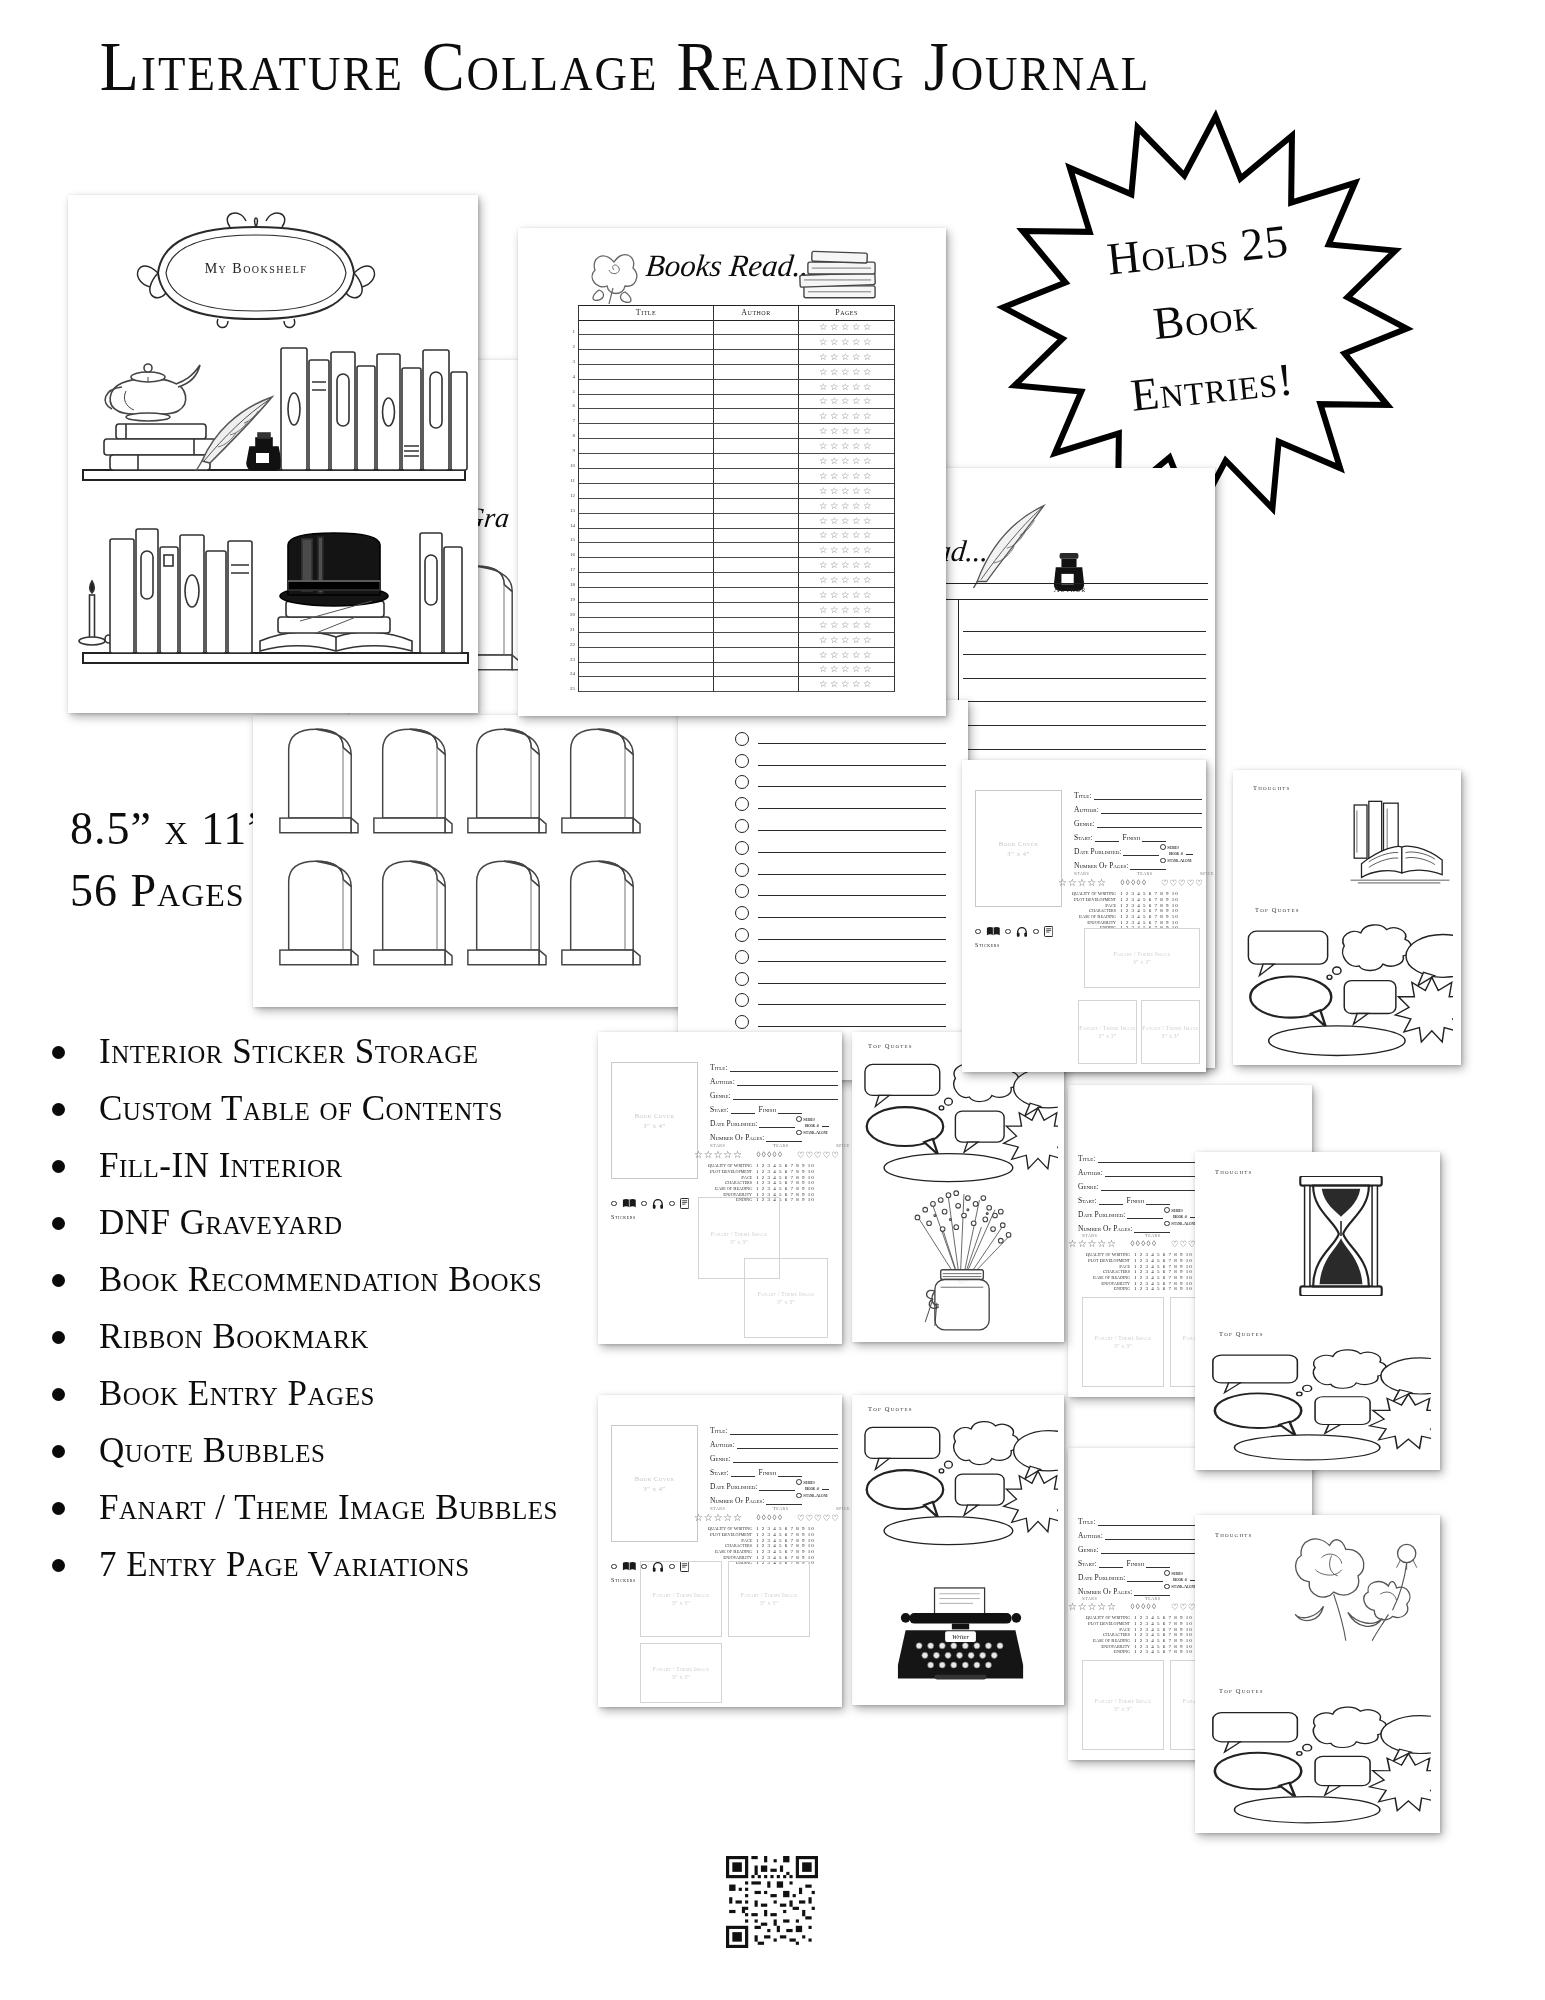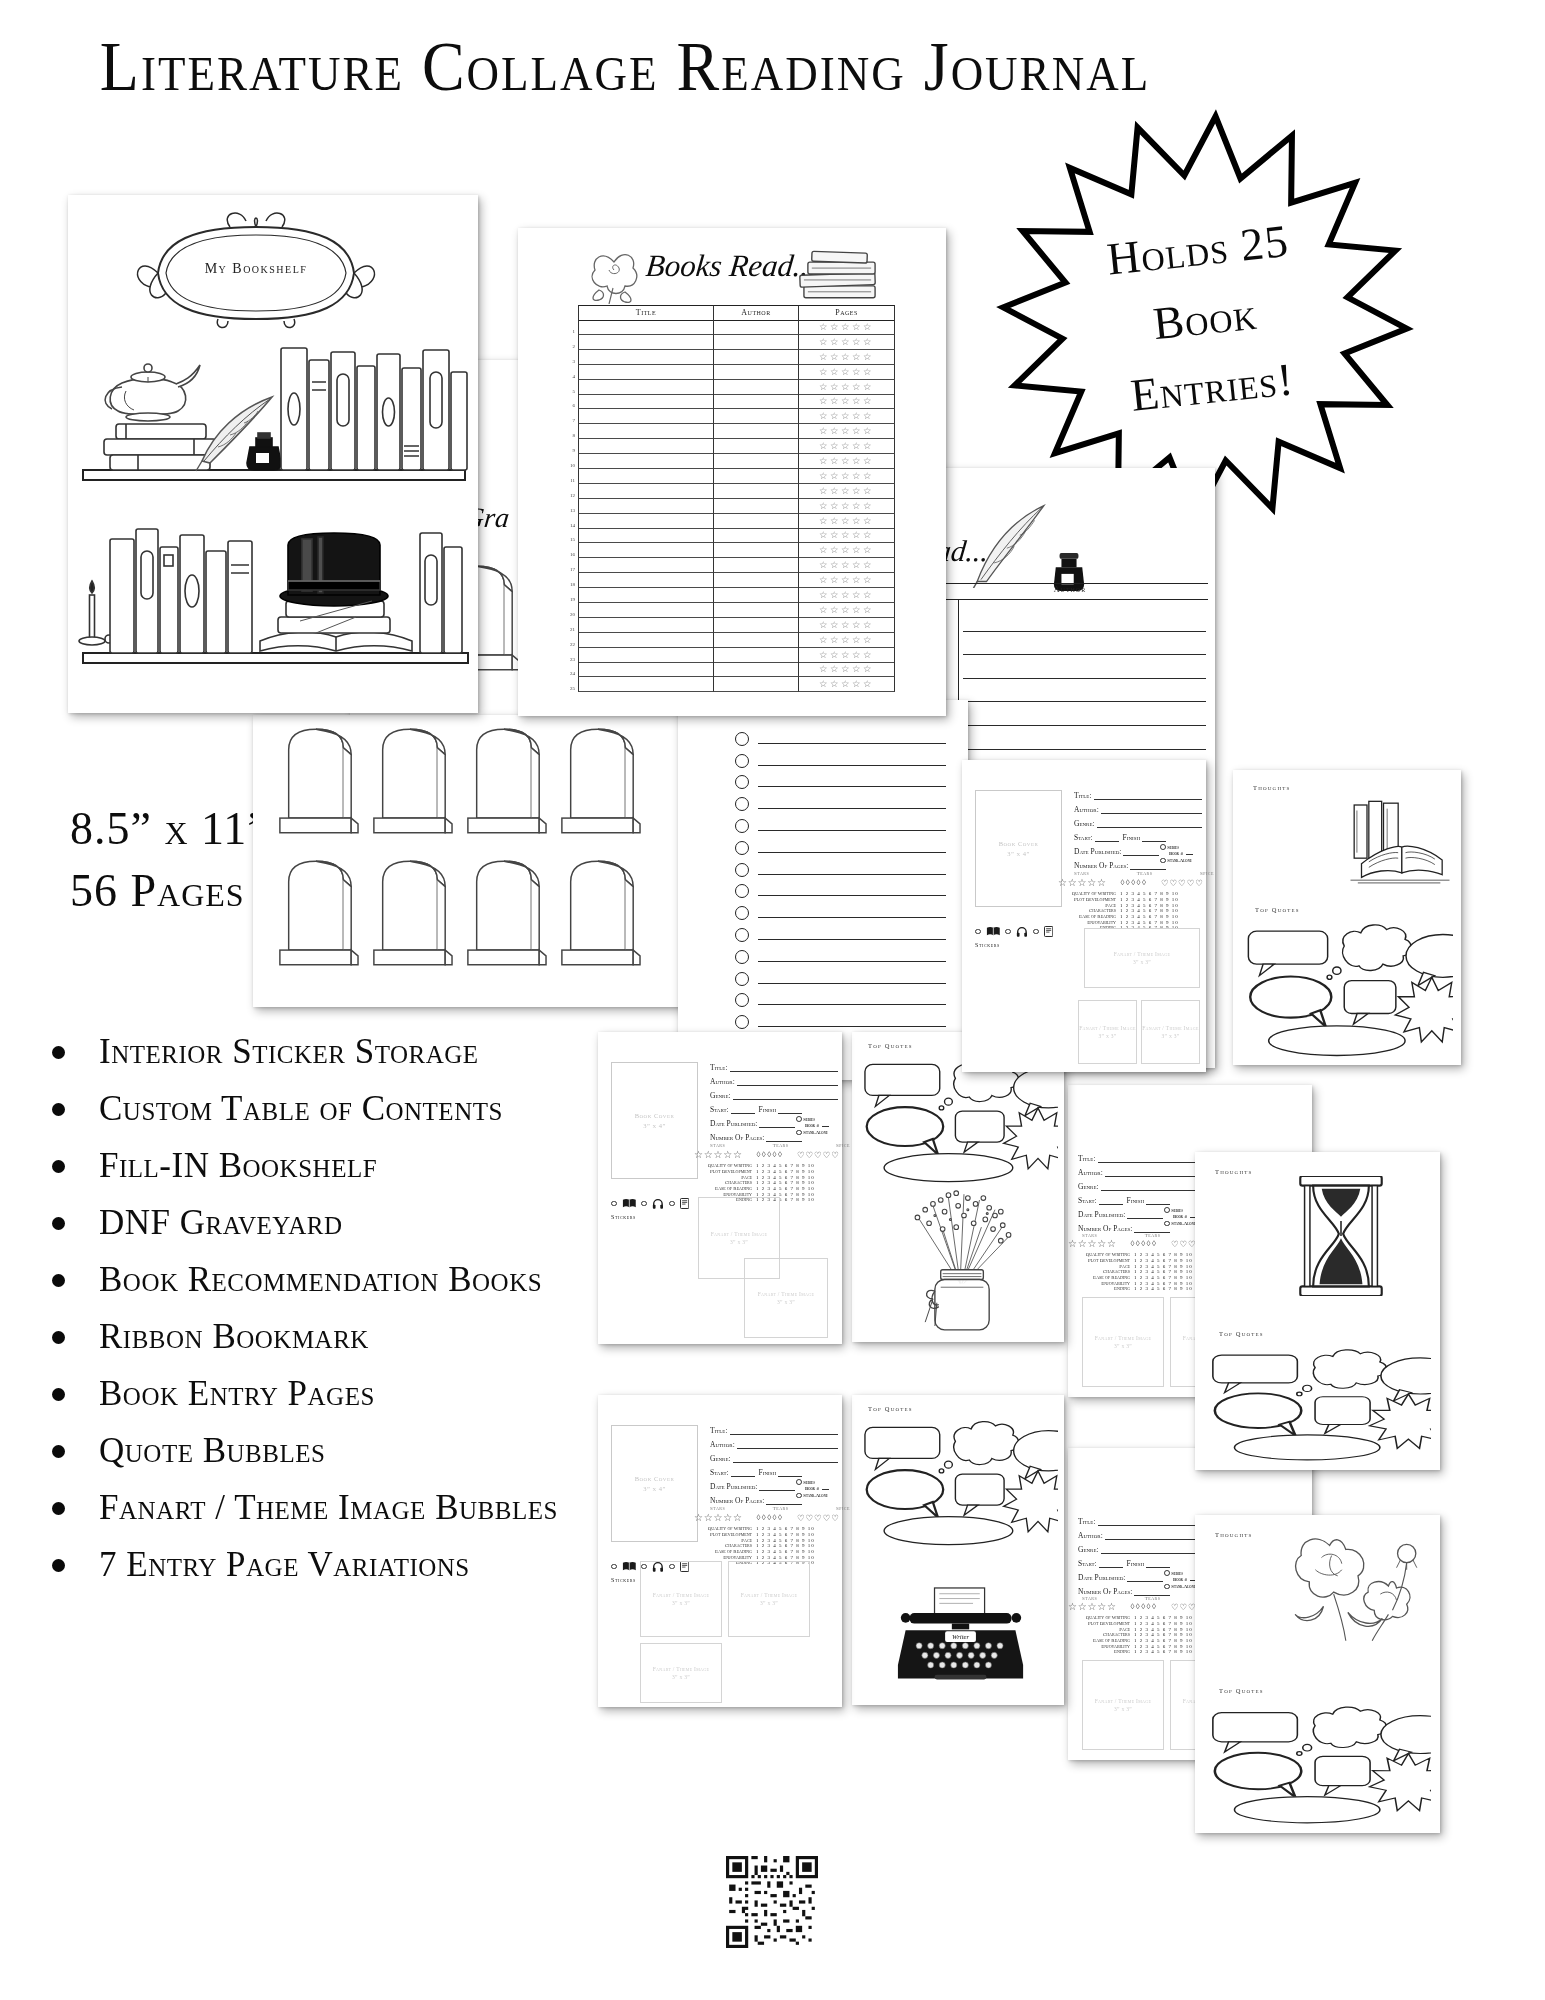--- a/index.html
+++ b/index.html
@@ -1542,21 +1542,21 @@
   <li>
       <span class="dot"></span>
       <span class="ftxt">Interior Sticker Storage</span>
     </li>
       <li>
       <span class="dot"></span>
       <span class="ftxt">Custom Table of Contents</span>
     </li>
       <li>
       <span class="dot"></span>
-      <span class="ftxt">Fill-IN Bookshelf</span>
+      <span class="ftxt">Fill-IN Interior</span>
     </li>
       <li>
       <span class="dot"></span>
       <span class="ftxt">DNF Graveyard</span>
     </li>
       <li>
       <span class="dot"></span>
       <span class="ftxt">Book Recommendation Books</span>
     </li>
       <li>

